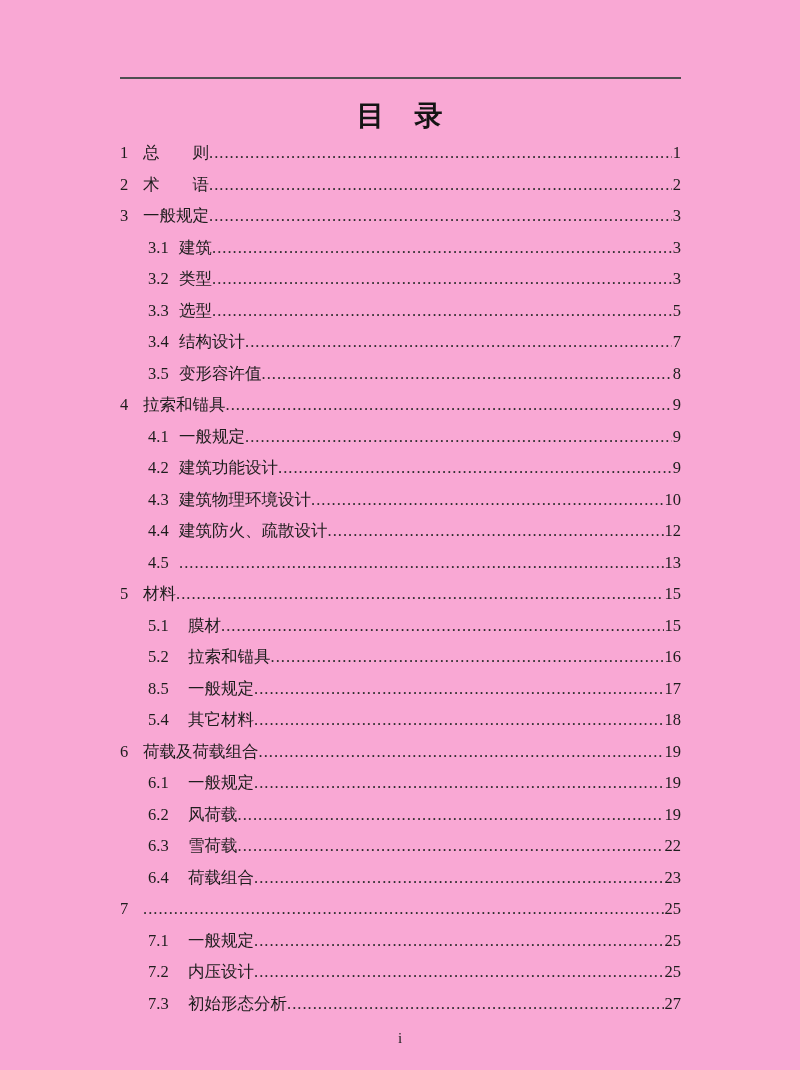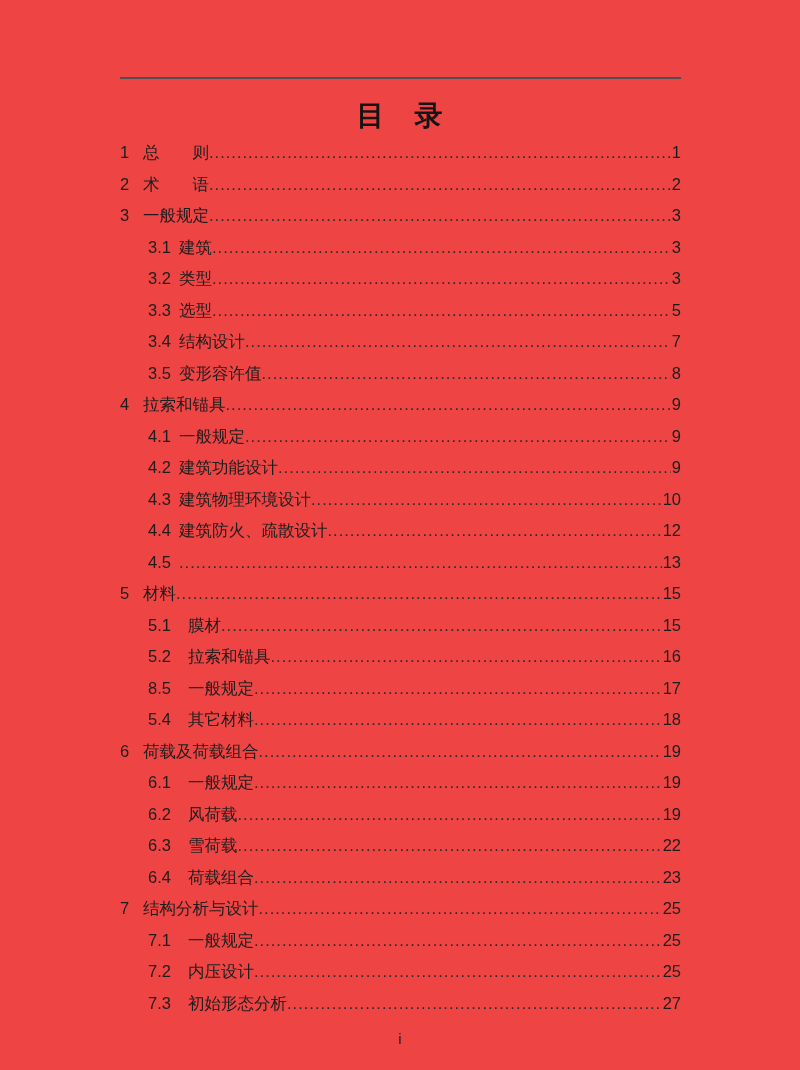--- a/index.html
+++ b/index.html
@@ -1,21 +1,21 @@
 <!DOCTYPE html>
 <html><head>
 <meta charset="utf-8">
 <style>
   html, body { margin: 0; padding: 0; background: #ffffff; }
   .page {
     position: relative;
     width: 800px;
     height: 1070px;
-    background: #ef4444;
-    font-family: Liberation Sans, sans-serif;
+    background: #f9a8d4;
+    font-family: Liberation Serif, serif;
     color: #1d1d1d;
     overflow: hidden;
   }
   .top-rule {
     position: absolute;
     left: 120px;
     top: 77px;
     width: 561px;
     height: 2px;
     background: #4e4f51;
@@ -215,21 +215,20 @@
         <span class="pg">22</span>
       </div>
       <div class="toc-row lvl2 gap-wide">
         <span class="num">6.4</span>
         <span class="title">荷载组合</span>
         <span class="dots">............................................................................................................................................................................................................................</span>
         <span class="pg">23</span>
       </div>
       <div class="toc-row lvl1">
         <span class="num">7</span>
-        <span class="title">结构分析与设计</span>
         <span class="dots">............................................................................................................................................................................................................................</span>
         <span class="pg">25</span>
       </div>
       <div class="toc-row lvl2 gap-wide">
         <span class="num">7.1</span>
         <span class="title">一般规定</span>
         <span class="dots">............................................................................................................................................................................................................................</span>
         <span class="pg">25</span>
       </div>
       <div class="toc-row lvl2 gap-wide">

